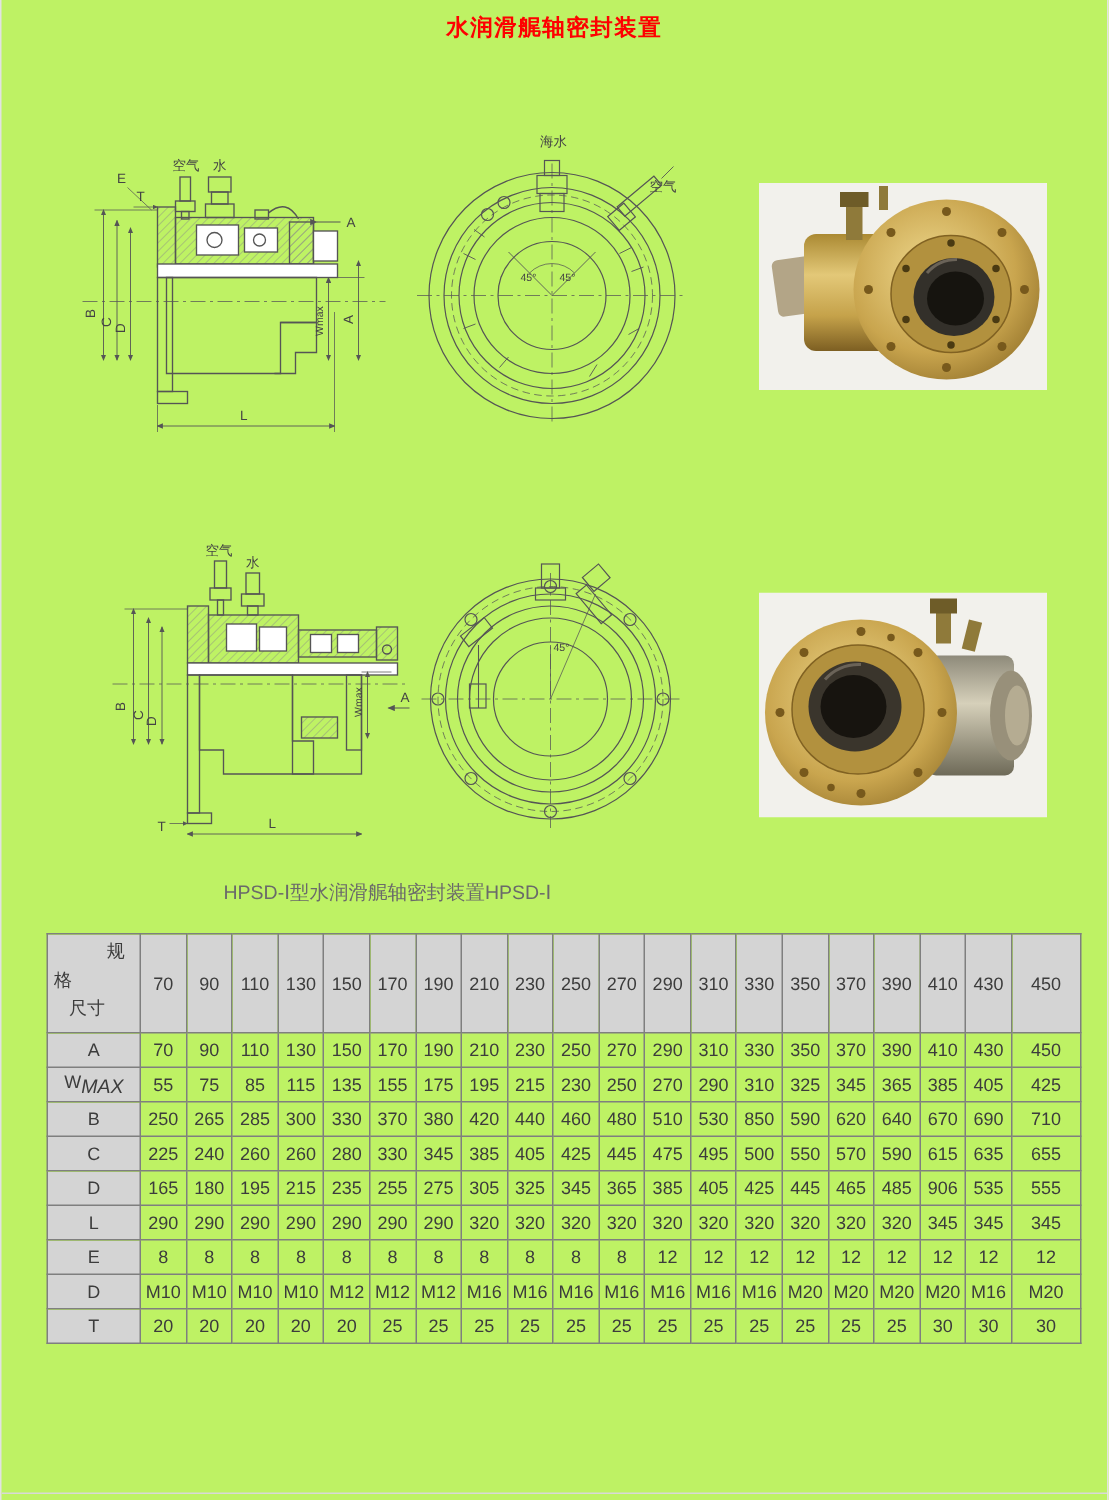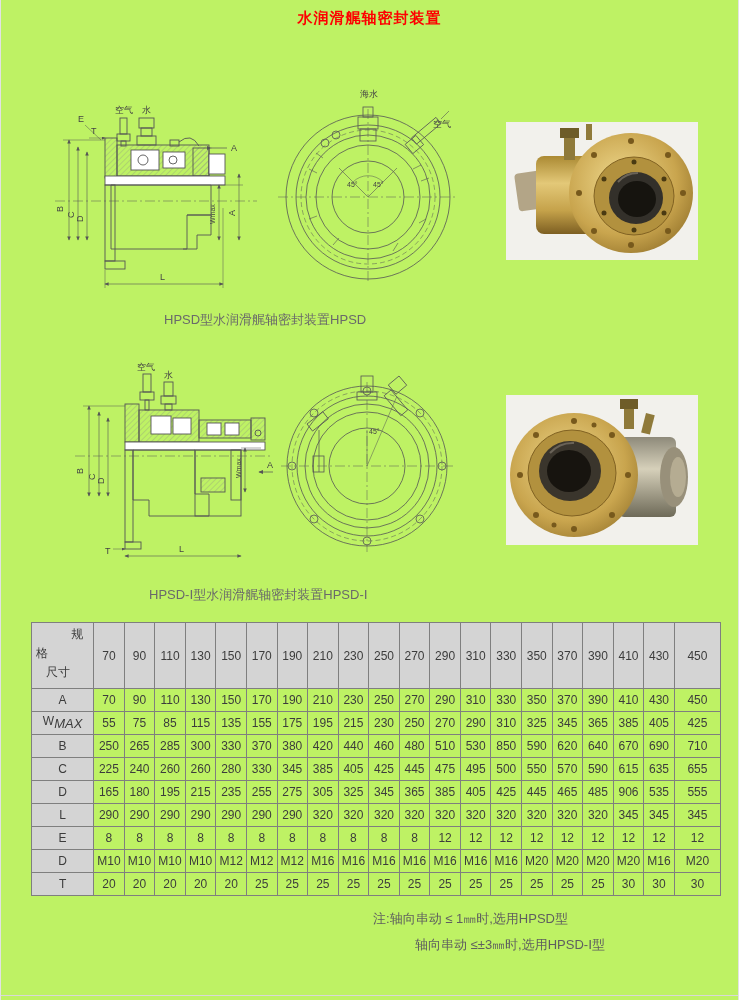--- a/index.html
+++ b/index.html
@@ -195,21 +195,20 @@
         <circle cx="158" cy="91" r="2.5"></circle>
       <circle cx="128" cy="108" r="2.5"></circle>
         <circle cx="98" cy="91" r="2.5"></circle>
         <circle cx="98" cy="57" r="2.5"></circle>
     </g>
     <ellipse cx="130" cy="76" rx="27" ry="26" fill="#33302a"></ellipse>
     <ellipse cx="131" cy="77" rx="19" ry="18" fill="#16140f"></ellipse>
     <path d="M112,60 a26,25 0 0 1 20,-9" stroke="#6a6358" stroke-width="2" fill="none"></path>
   </svg>
 
-  <div class="caption" style="left:163px; top:311px;">HPSD型水润滑艉轴密封装置HPSD</div>
 
   <svg class="fig" style="left:60px; top:356px;" width="215" height="212" viewBox="0 0 215 212">
     <defs>
       <pattern id="ht2" width="4" height="4" patternUnits="userSpaceOnUse" patternTransform="rotate(45)">
         <line x1="0" y1="0" x2="0" y2="4" stroke="#8a8a8a" stroke-width="0.6"></line>
       </pattern>
       <marker id="ar2" markerWidth="7" markerHeight="6" refX="6" refY="3" orient="auto">
         <path d="M0,0 L7,3 L0,6 z" fill="#555"></path>
       </marker>
       <marker id="ar2s" markerWidth="7" markerHeight="6" refX="1" refY="3" orient="auto">
@@ -613,20 +612,16 @@
             <td>25</td>
             <td>25</td>
             <td>30</td>
             <td>30</td>
             <td>30</td>
           </tr>
         </tbody>
       </table>
   </div>
 
-  <div class="notes">
-    <div><span>注:</span><span>轴向串动 ≤ 1㎜时,选用HPSD型</span></div>
-    <div class="l2"><span>轴向串动 ≤±3㎜时,选用HPSD-Ⅰ型</span></div>
-  </div>
 
 
   <div class="bottom-rule"></div>
 </div>
 
 </body></html>

